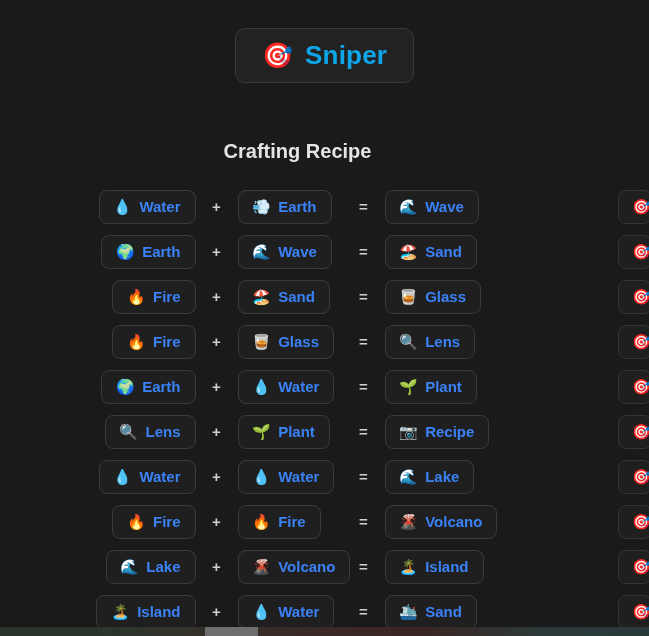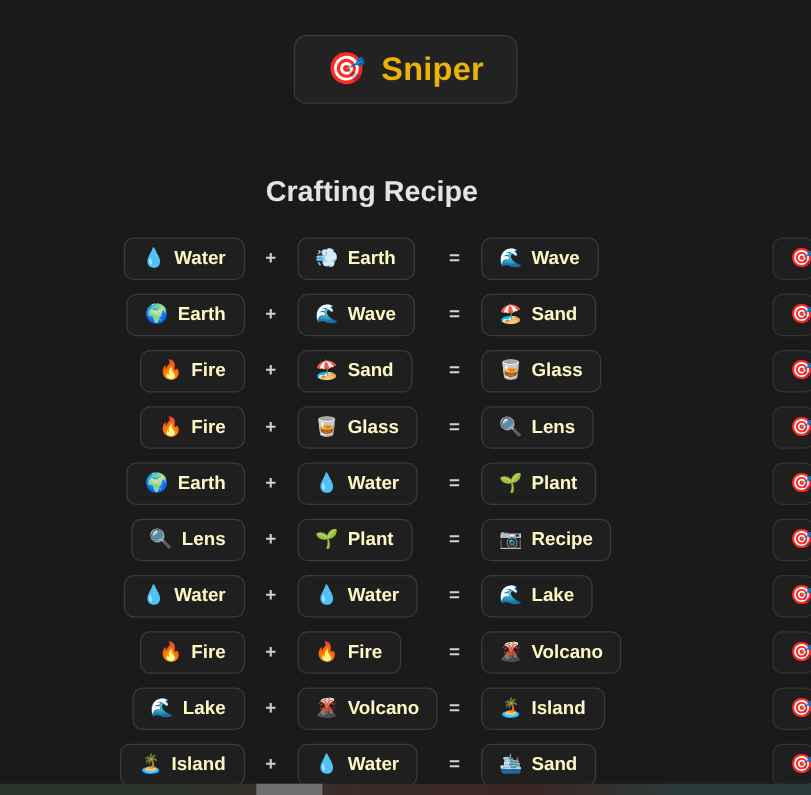--- a/index.html
+++ b/index.html
@@ -39,32 +39,32 @@
   }
 
   #title-card .emoji {
     font-size: 25px;
     line-height: 1;
   }
 
   #title-card .title-text {
     font-size: 26px;
     font-weight: bold;
-    color: #eab308;
+    color: #0ea5e9;
     letter-spacing: .2px;
   }
 
   
   #recipe-heading {
     position: absolute;
     top: 140px;
     left: 0;
     width: 595px;
     text-align: center;
-    font-size: 23px;
+    font-size: 20px;
     font-weight: bold;
     color: #e4e4e5;
   }
 
   
   #recipe-list {
     position: absolute;
     top: 184px;
     left: 0;
     width: 595px;
@@ -90,21 +90,21 @@
   }
 
   .chip .emoji {
     font-size: 15px;
     line-height: 1;
   }
 
   .chip .chip-label {
     font-size: 15px;
     font-weight: bold;
-    color: #fef9c3;
+    color: #3b82f6;
   }
 
   .slot-a, .slot-b, .slot-r {
     display: flex;
     align-items: center;
   }
   .slot-a { width: 105px; justify-content: flex-end; }
   .slot-b { width: 105px; justify-content: flex-start; }
   .slot-r { width: 120px; justify-content: flex-start; }
 

